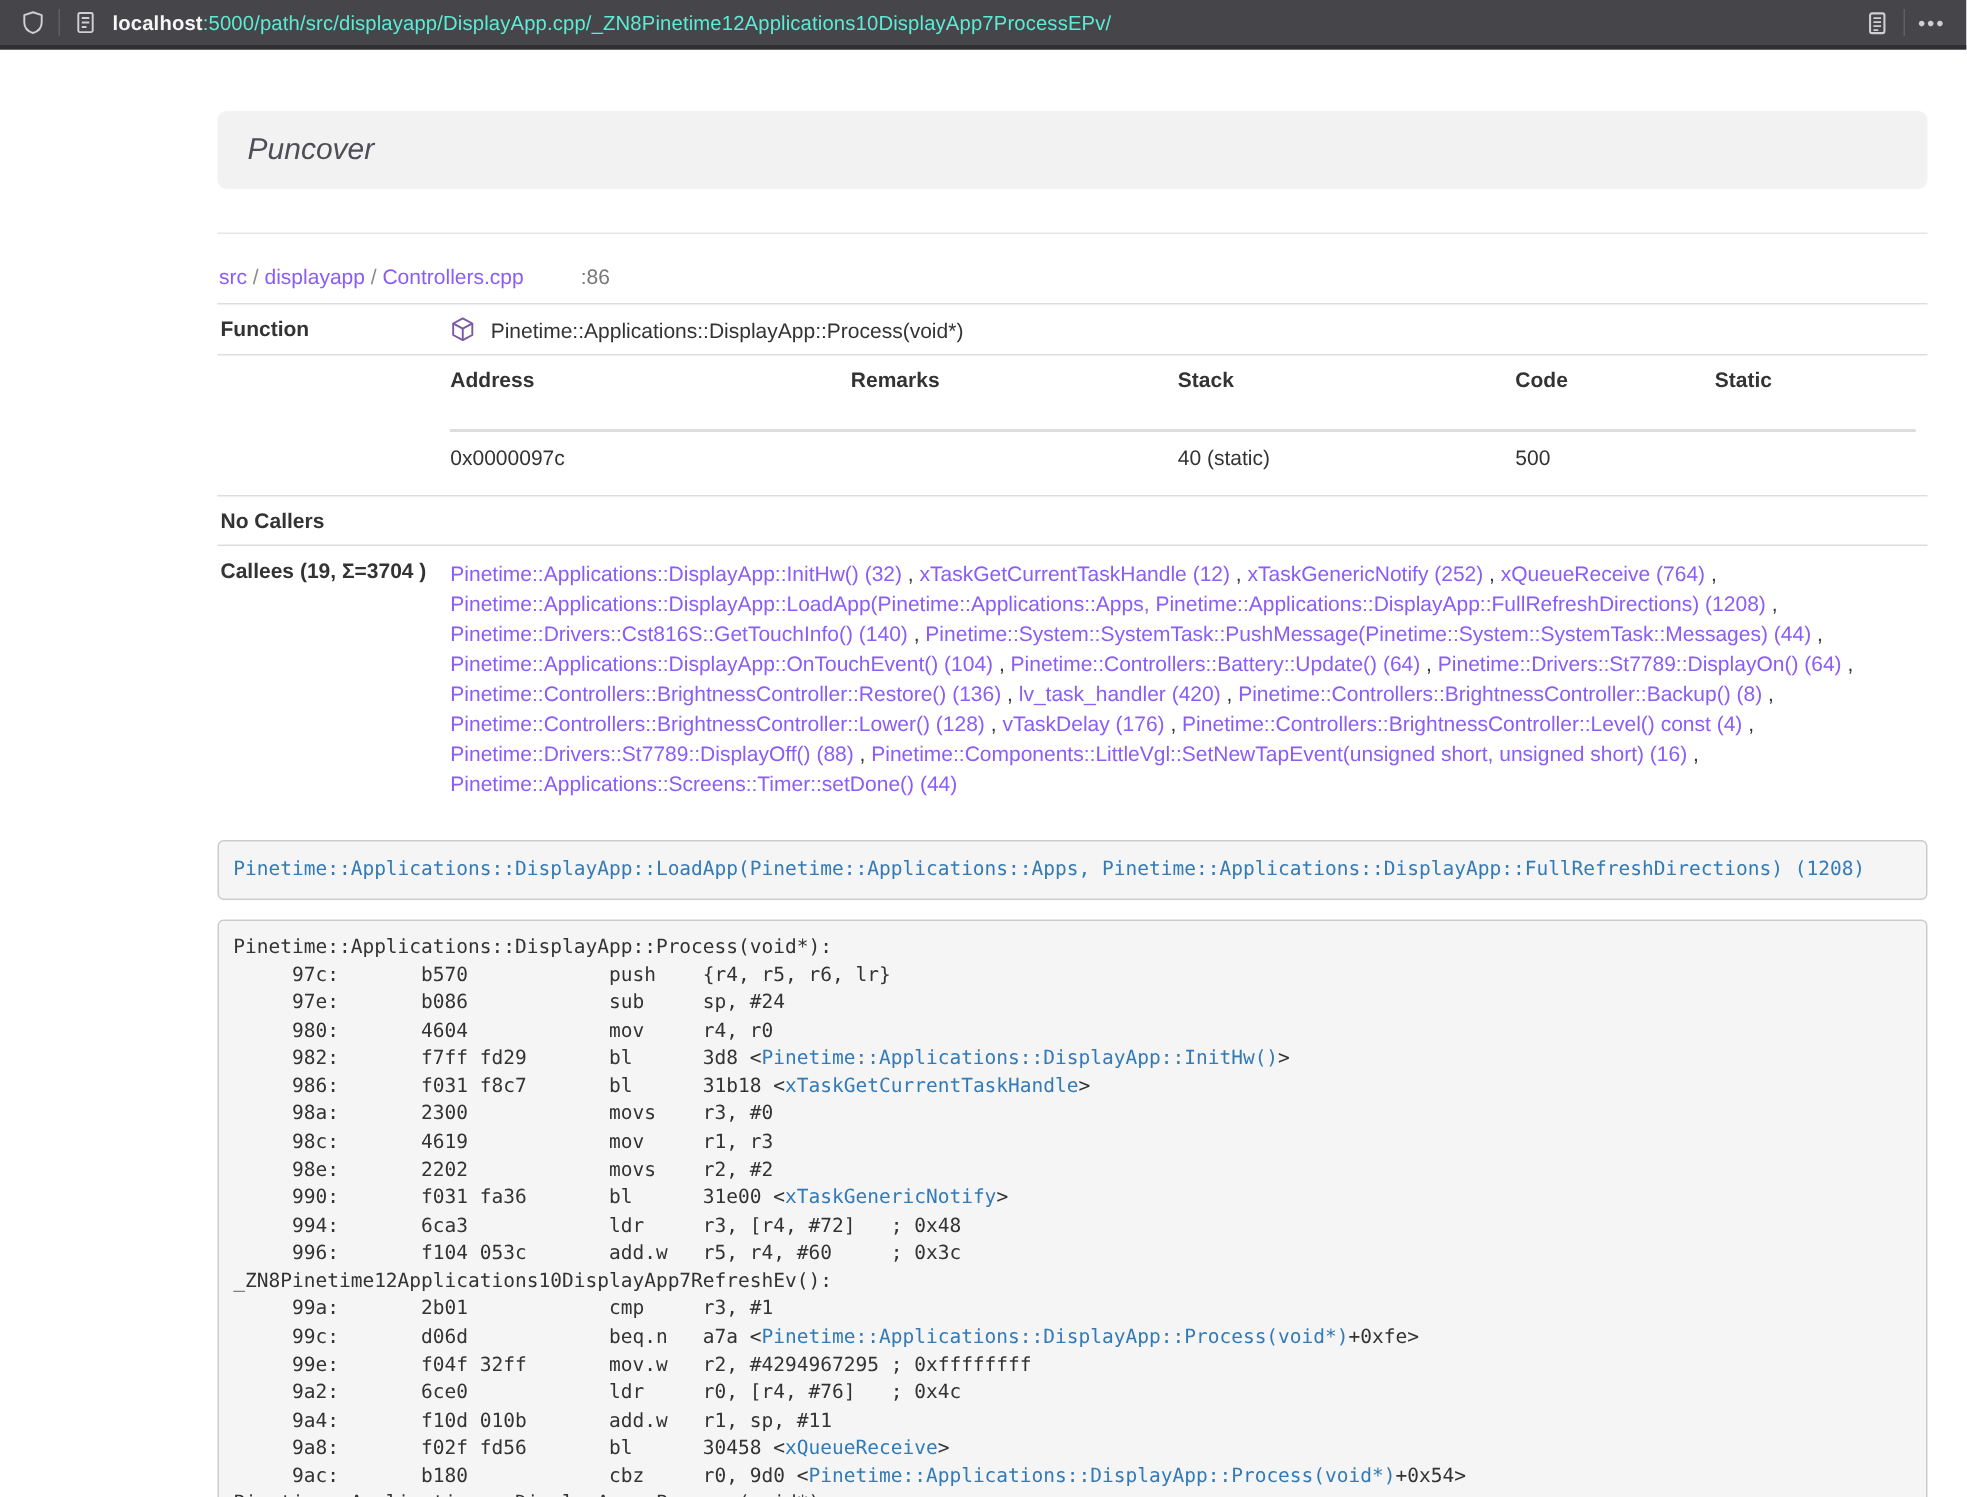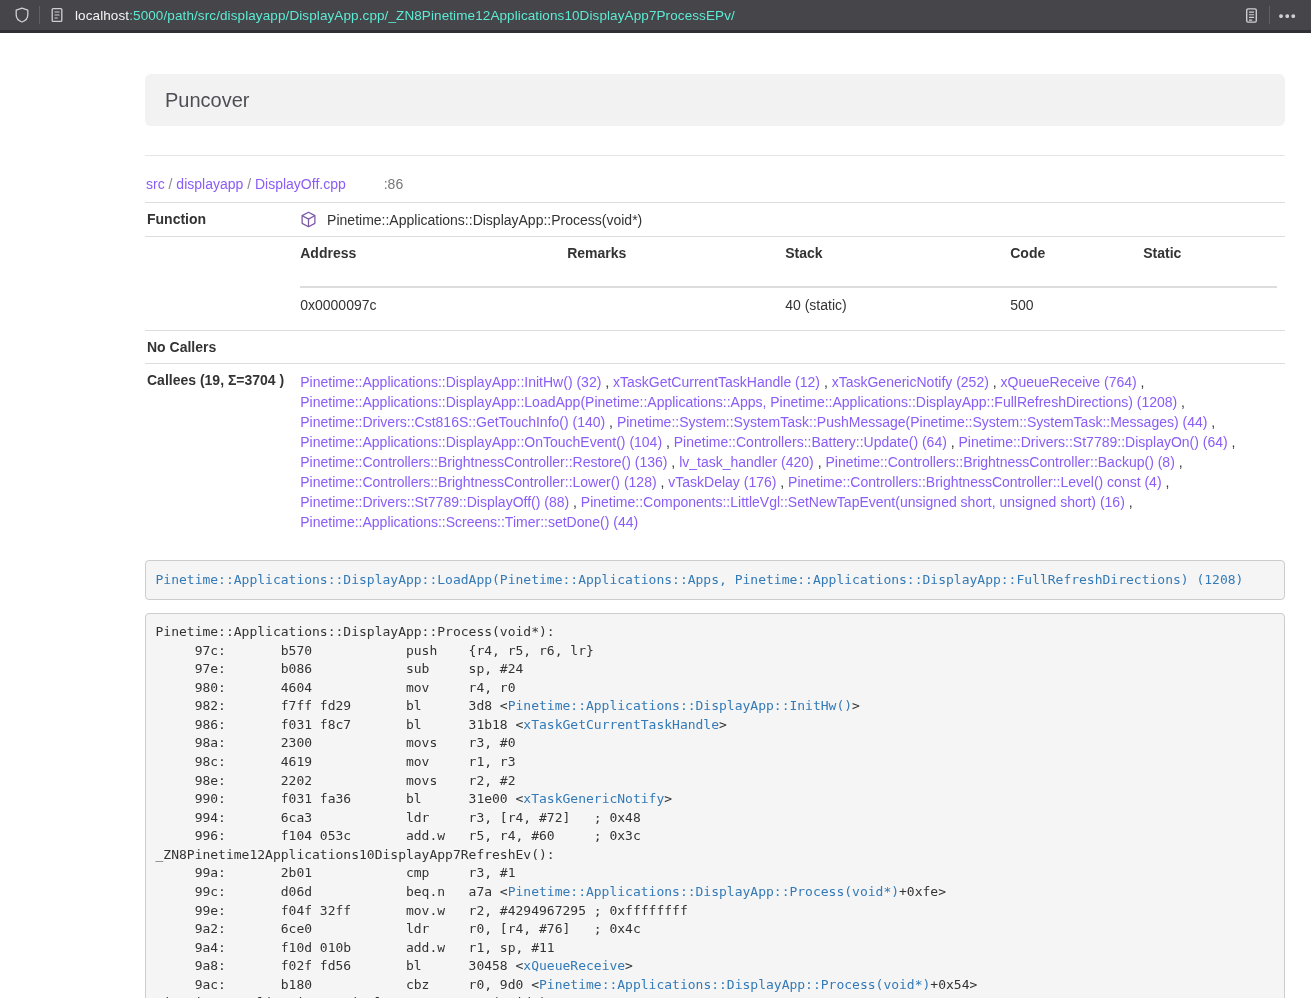--- a/index.html
+++ b/index.html
@@ -26,35 +26,36 @@
     margin: 0 9px; flex: 0 0 auto;
   }
   .url-box {
     flex: 1 1 auto;
     margin: 0 10px;
     font-size: 13.5px;
     white-space: nowrap;
     overflow: hidden;
     letter-spacing: 0.1px;
   }
-  .url-host { color: #f6f6f7; }
+  .url-host { color: #f6f6f7; font-weight: bold; }
   .url-rest { color: #5eead4; }
   .bar-dots {
     color: #cfcfd4; font-size: 13px; font-weight: bold;
     letter-spacing: 1.5px; flex: 0 0 auto; cursor: default;
   }
 
   
   .container { margin-left: 145px; width: 1140px; }
 
   .jumbotron {
     margin-top: 41px;
     background: #f2f2f2;
     border-radius: 6px;
     padding: 15px 20px;
+    font-style: italic;
   }
   .jumbotron .title {
     font-size: 20px; line-height: 22px;
     color: #4e4e56; font-weight: 400;
   }
 
   hr.rule {
     border: 0; border-top: 1px solid #e5e5e5;
     margin: 29px 0 20px 0;
   }
@@ -150,21 +151,21 @@
 </div>
 
 <div class="container">
 
   <div class="jumbotron">
     <span class="title">Puncover</span>
   </div>
 
   <hr class="rule">
 
-  <div class="breadcrumb"><a href="#">src</a> / <a href="#">displayapp</a> / <a href="#">DisplayOff.cpp</a><span class="bc-suffix">:86</span></div>
+  <div class="breadcrumb"><a href="#">src</a> / <a href="#">displayapp</a> / <a href="#">Controllers.cpp</a><span class="bc-suffix">:86</span></div>
 
   <table class="fn-table">
     <tbody>
       <tr>
         <th class="rowlabel">Function</th>
         <td>
           <span class="fn-icon">
             <svg width="17" height="17" viewBox="0 0 16 16">
               <g fill="none" stroke="#7a58a5" stroke-width="1.2" stroke-linejoin="round">
                 <path d="M8 1.2 14 4.4v7.2L8 14.8 2 11.6V4.4Z"></path>

